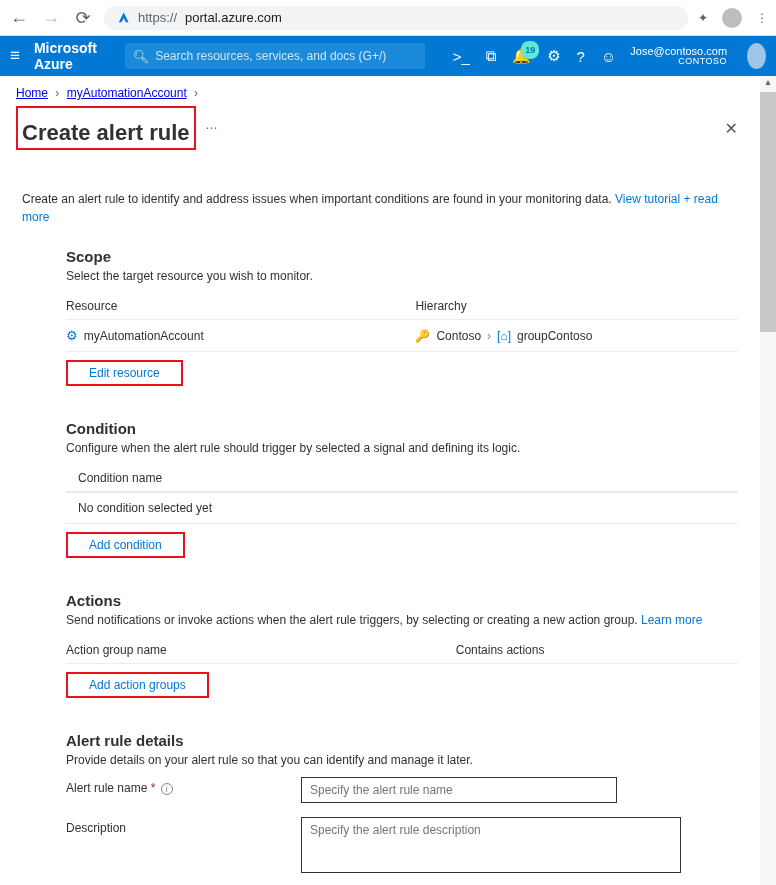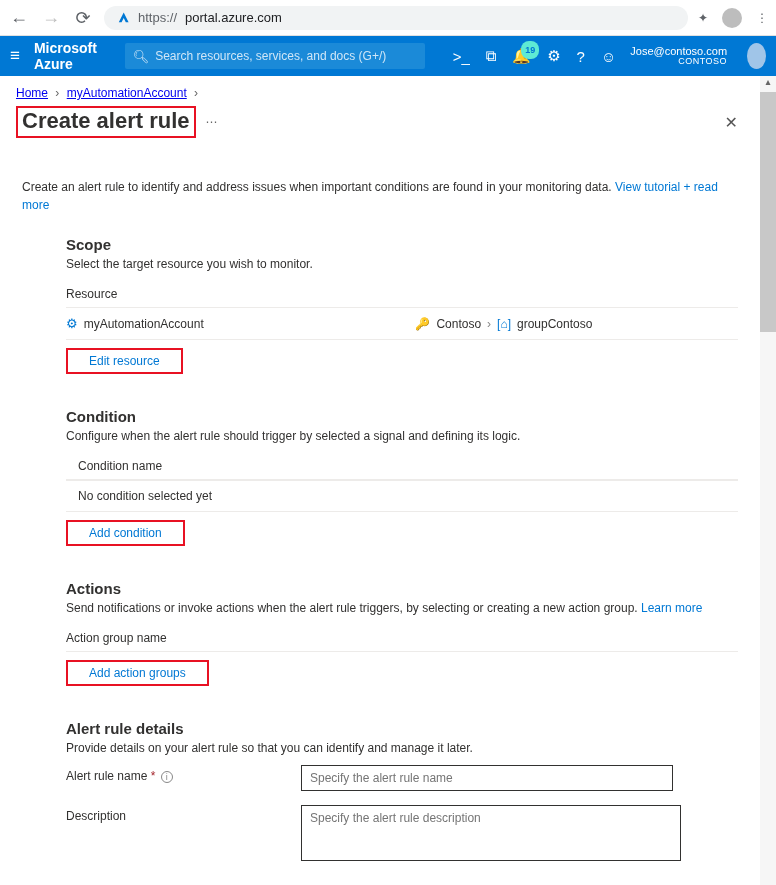--- a/index.html
+++ b/index.html
@@ -21,21 +21,21 @@
 .bell-wrap { position: relative; }
 .badge { position: absolute; top: -6px; right: -8px; background: #5eead4; color: #0078d4; border-radius: 8px; font-size: 9px; padding: 4px 4px; font-weight: 600; }
 .user-block { text-align: right; line-height: 1.1; font-size: 11px; }
 .user-block .tenant { font-size: 9px; letter-spacing: 0.5px; }
 .user-avatar { width: 26px; height: 26px; border-radius: 50%; background: #a0c5e8; margin-left: 6px; }
 .content-frame { display: flex; }
 .content { flex: 1; }
 .breadcrumb { padding: 10px 16px 6px; font-size: 12px; color: #0078d4; }
 .breadcrumb .sep { color: #666; margin: 0 4px; }
 .title-row { display: flex; align-items: center; padding: 0 16px 12px; }
-.page-title { font-size: 22px; font-weight: 600; padding: 0 4px 2px; }
+.page-title { font-size: 22px; font-weight: 600; padding: 12px 4px 2px; }
 .red-box { border: 2px solid #e81123; display: inline-block; }
 .title-dots { margin-left: 10px; color: #666; cursor: pointer; }
 .close-x { margin-left: auto; font-size: 16px; color: #555; cursor: pointer; padding-right: 6px; }
 .main { padding: 0 22px 20px; }
 .intro { font-size: 12px; color: #323130; line-height: 1.5; margin-bottom: 22px; margin-top: 28px; }
 .intro a { color: #0078d4; text-decoration: none; }
 .section-title { font-size: 15px; font-weight: 600; margin-bottom: 4px; }
 .section-desc { font-size: 12px; color: #323130; margin-bottom: 10px; }
 .section-desc a { color: #0078d4; text-decoration: none; }
 .table { width: 100%; }
@@ -49,21 +49,21 @@
 .brackets { color: #0078d4; }
 .link-btn { display: inline-block; color: #0078d4; font-size: 12px; padding: 4px 21px; cursor: pointer; }
 .link-btn.red-box { margin-top: 8px; }
 .section { margin-bottom: 34px; margin-left: 44px; }
 .plain-row { border-top: 1px solid #edebe9; border-bottom: 1px solid #edebe9; padding: 8px 0 8px 12px; font-size: 12px; }
 .italic { font-style: italic; color: #555; }
 .form-row { display: flex; align-items: flex-start; margin-bottom: 14px; }
 .form-label { flex: 0 0 235px; font-size: 12px; padding-top: 4px; }
 .req { color: #a4262c; }
 .info-circle { display: inline-block; width: 12px; height: 12px; border: 1px solid #888; border-radius: 50%; font-size: 9px; text-align: center; line-height: 11px; color: #888; margin-left: 2px; }
-.form-input { width: 372px; border: 1px solid #323130; padding: 5px 8px; font-size: 12px; font-family: inherit; }
+.form-input { width: 316px; border: 1px solid #323130; padding: 5px 8px; font-size: 12px; font-family: inherit; }
 .form-textarea { width: 380px; height: 56px; border: 1px solid #323130; padding: 5px 8px; font-size: 12px; font-family: inherit; resize: none; }
 .scrollbar { width: 16px; background: #f6f6f6; position: relative; }
 .thumb { position: absolute; top: 0; width: 16px; height: 240px; background: #c8c8c8; }
 .arrow { position: absolute; width: 16px; height: 16px; font-size: 10px; text-align: center; color: #666; }
 .arrow.up { top: 0; }
 </style>
 </head>
 <body>
 
 <div class="browser-bar">
@@ -127,20 +127,21 @@
   <div class="intro">
     <span>Create an alert rule to identify and address issues when important conditions are found in your monitoring data. </span><a href="#">View tutorial + read more</a><br>
   </div>
 
   <div class="section">
     <div class="section-title">Scope</div>
     <div class="section-desc">Select the target resource you wish to monitor.</div>
     <div class="table">
       <div class="table-head">
         <div class="col-a">Resource</div>
+        <div class="col-b">Hierarchy</div>
       </div>
       <div class="table-row">
         <div class="col-a">
           <span class="gear-icon">⚙</span>
           <span>myAutomationAccount</span>
         </div>
         <div class="col-b">
           <span class="key-icon">🔑</span>
           <span>Contoso</span>
           <span style="color:#888">›</span>
@@ -165,20 +166,21 @@
   </div>
 
   <div class="section">
     <div class="section-title">Actions</div>
     <div class="section-desc">
       <span>Send notifications or invoke actions when the alert rule triggers, by selecting or creating a new action group. </span><a href="#">Learn more</a>
     </div>
     <div class="table">
       <div class="table-head bordered">
         <div class="col-a" style="flex:0 0 58%">Action group name</div>
+        <div class="col-b">Contains actions</div>
       </div>
     </div>
     <span class="link-btn red-box">Add action groups</span>
   </div>
 
   <div class="section" style="margin-bottom:10px">
     <div class="section-title">Alert rule details</div>
     <div class="section-desc">Provide details on your alert rule so that you can identify and manage it later.</div>
 
     <div class="form-row">

